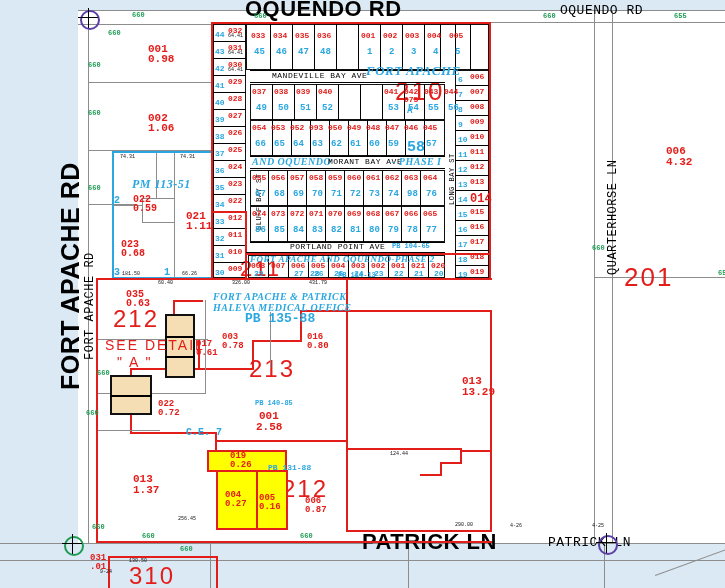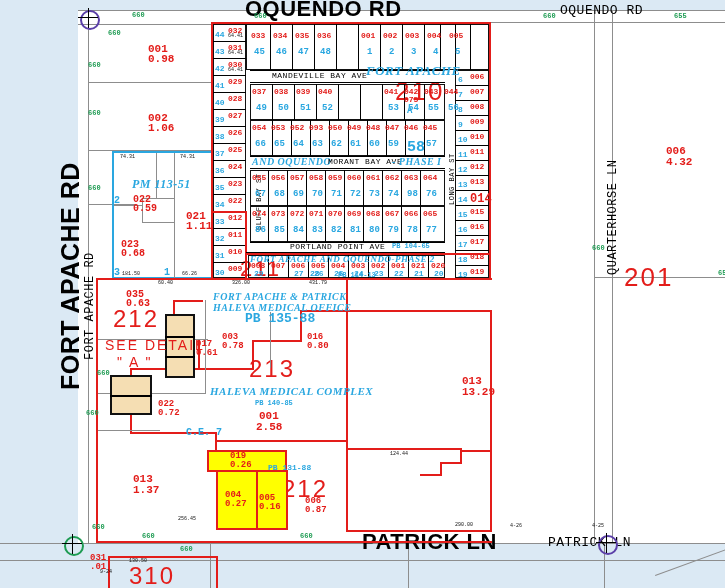--- a/index.html
+++ b/index.html
@@ -278,21 +278,20 @@
   <div class="t acre" style="left:158px;top:409px;font-size:9px;">0.72</div>
 
   <div class="t subname" style="left:213px;top:292px;font-size:10px;">FORT APACHE &amp; PATRICK</div>
   <div class="t subname" style="left:213px;top:303px;font-size:10px;">HALEVA MEDICAL OFFICE</div>
   <div class="t pb" style="left:245px;top:312px;font-size:13px;">PB 135-88</div>
   <div class="t apn" style="left:222px;top:333px;font-size:9px;">003</div>
   <div class="t acre" style="left:222px;top:342px;font-size:9px;">0.78</div>
   <div class="t apn" style="left:307px;top:333px;font-size:9px;">016</div>
   <div class="t acre" style="left:307px;top:342px;font-size:9px;">0.80</div>
 
-  <div class="t subname" style="left:210px;top:386px;font-size:11px;">HALEVA MEDICAL COMPLEX</div>
   <div class="t pb" style="left:255px;top:400px;font-size:7px;">PB 140-85</div>
   <div class="t apn" style="left:259px;top:411px;font-size:11px;">001</div>
   <div class="t acre" style="left:256px;top:422px;font-size:11px;">2.58</div>
   <div class="t pb" style="left:186px;top:428px;font-size:10px;">C.E. 7</div>
 
   <div class="t apn" style="left:133px;top:474px;font-size:11px;">013</div>
   <div class="t acre" style="left:133px;top:485px;font-size:11px;">1.37</div>
 
   <div class="yellowp" style="left:207px;top:450px;width:80px;height:22px;"></div>
   <div class="yellowp" style="left:216px;top:470px;width:42px;height:60px;"></div>

